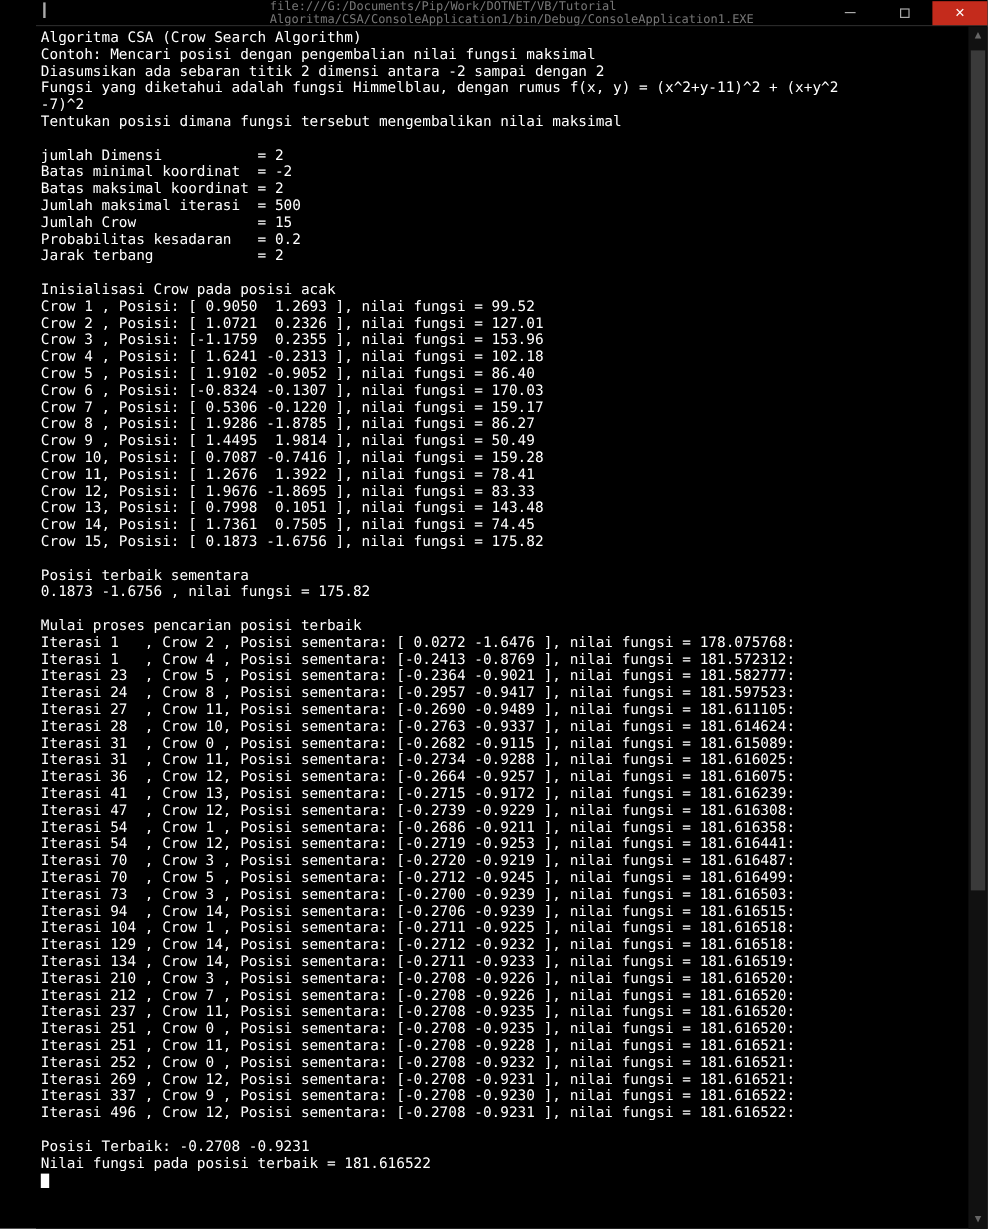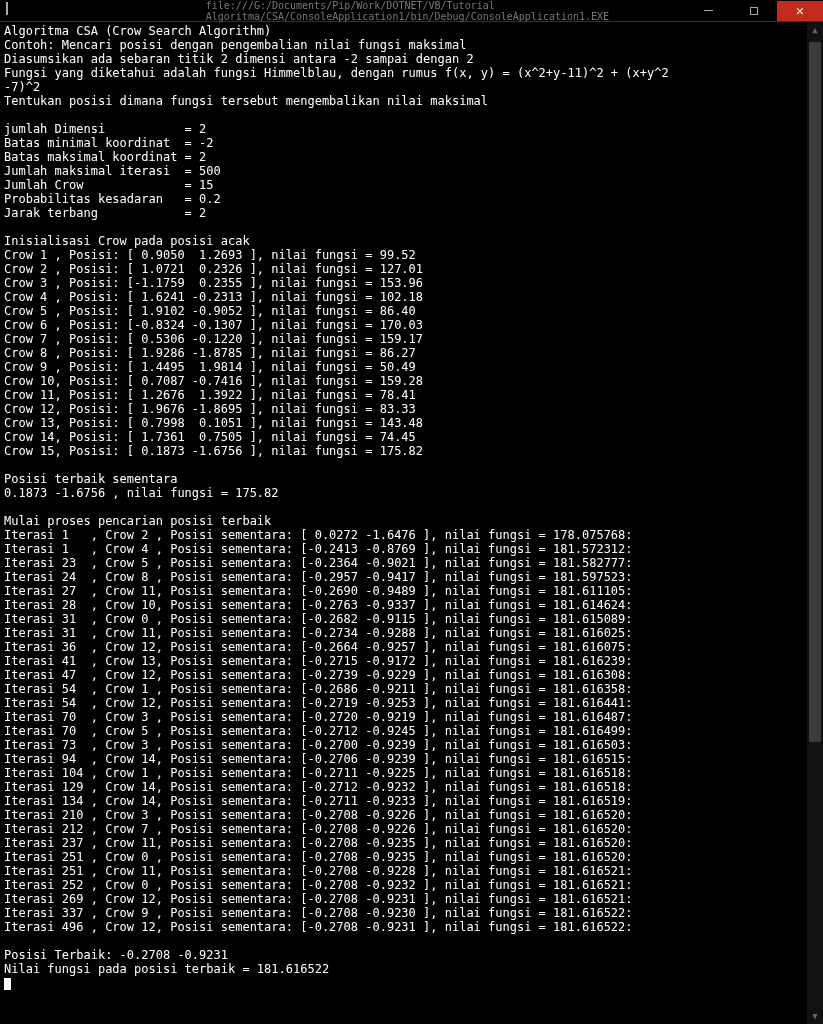--- a/index.html
+++ b/index.html
@@ -9,20 +9,21 @@
   width: 823px;
   height: 1024px;
   overflow: hidden;
 }
 .window {
   width: 823px;
   height: 1024px;
   background: #000;
   display: flex;
   flex-direction: column;
+  padding-left: 30px;
 }
 .titlebar {
   height: 22px;
   background: #000;
   border-bottom: 1px solid #333;
   display: flex;
   align-items: center;
   color: #888;
   font-size: 10px;
   position: relative;

